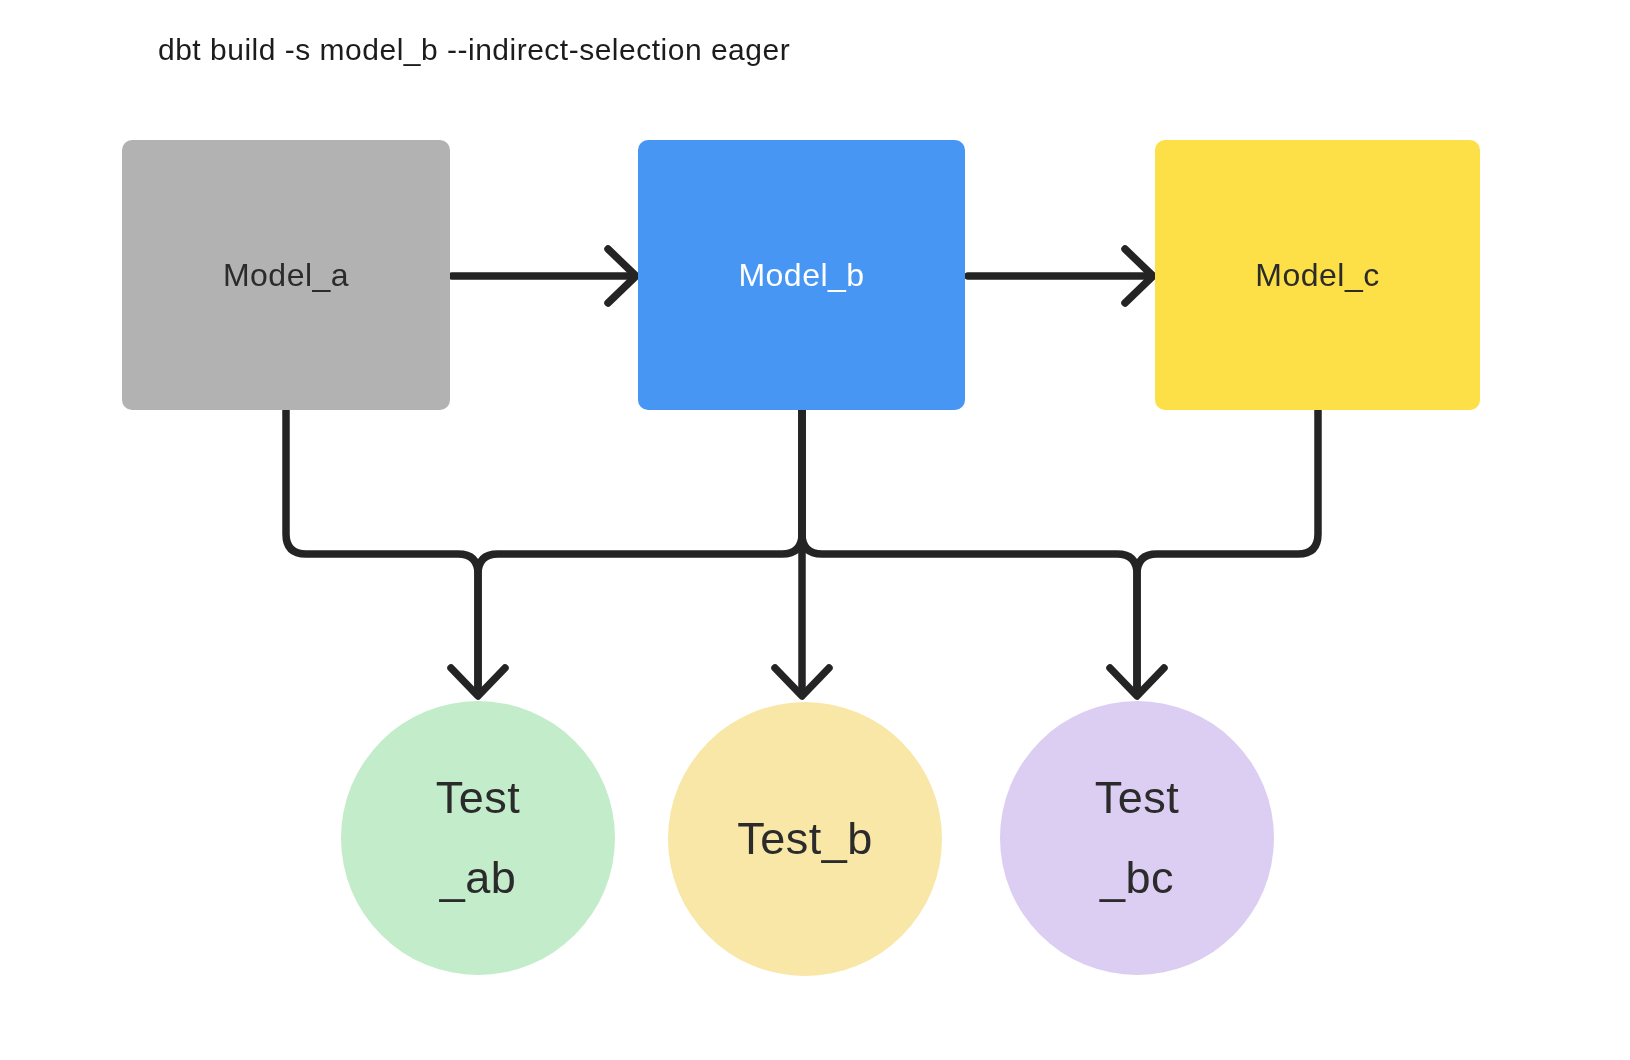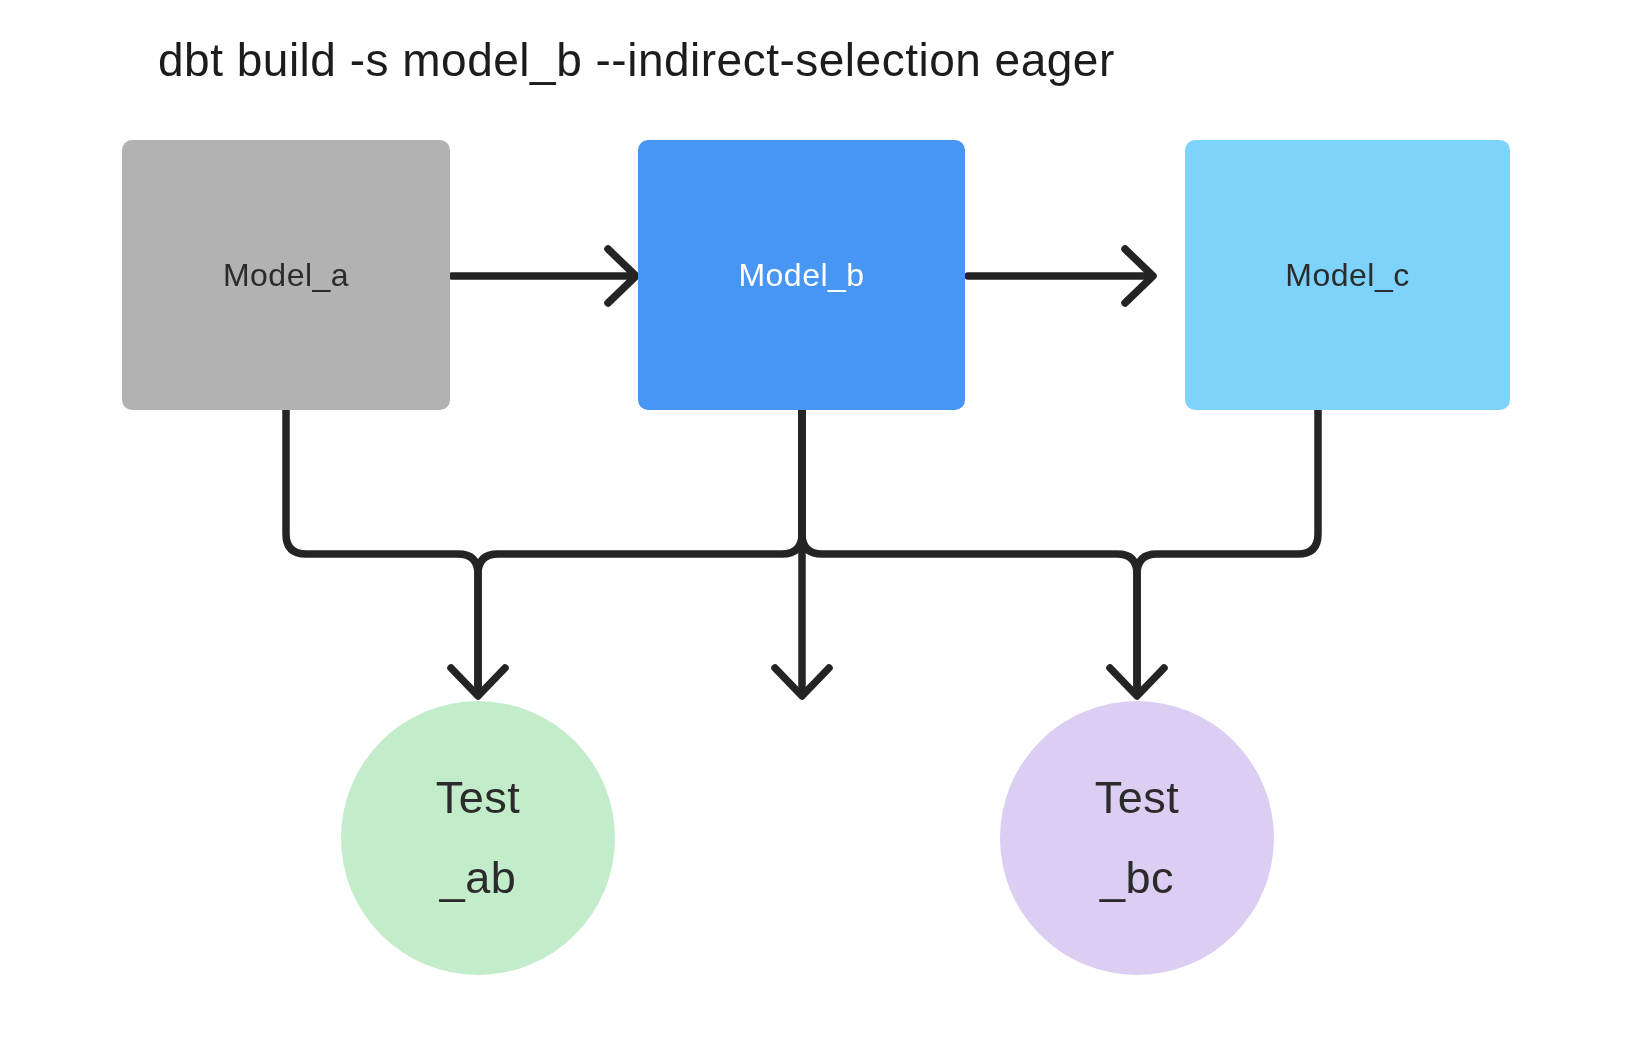--- a/index.html
+++ b/index.html
@@ -5,21 +5,21 @@
   html,body{margin:0;padding:0;background:#ffffff;}
   .canvas{
     position:relative;
     width:1630px;height:1060px;
     background:#ffffff;
     font-family:"Liberation Sans", sans-serif;
     overflow:hidden;
   }
   .title{
     position:absolute;left:158px;top:33px;
-    font-size:46px;font-weight:500;color:#1c1c1e;
+    font-size:30px;font-weight:500;color:#1c1c1e;
     letter-spacing:0.5px;white-space:nowrap;
   }
   .node-box{
     position:absolute;top:140px;height:270px;
     border-radius:10px;
     display:flex;align-items:center;justify-content:center;
   }
   .node-box .label{font-size:32px;letter-spacing:0.5px;}
   .box-a{left:122px;width:328px;}
   .box-b{left:638px;width:327px;}
@@ -67,28 +67,31 @@
   </svg>
 
   <div class="node-box box-a" style="background-color: rgb(178, 178, 178);">
     <span class="label" style="color: rgb(43, 43, 43);">Model_a</span>
   </div>
 
   <div class="node-box box-b" style="background-color: rgb(71, 150, 243);">
     <span class="label" style="color: rgb(255, 255, 255);">Model_b</span>
   </div>
 
-  <div class="node-box box-c" style="background-color: #7dd3fc; margin-left: 30px;">
+  <div class="node-box box-c" style="background-color: #fde047;">
     <span class="label" style="color: rgb(43, 43, 43);">Model_c</span>
   </div>
 
   <div class="node-circle circ-ab" style="background-color: rgb(195, 236, 202);">
     <span class="line">Test</span>
     <span class="line">_ab</span>
   </div>
 
+  <div class="node-circle circ-b" style="background-color: rgb(248, 231, 166);">
+    <span class="line">Test_b</span>
+  </div>
 
   <div class="node-circle circ-bc" style="background-color: rgb(220, 205, 243);">
     <span class="line">Test</span>
     <span class="line">_bc</span>
   </div>
 
 </div>
 
 </body></html>

